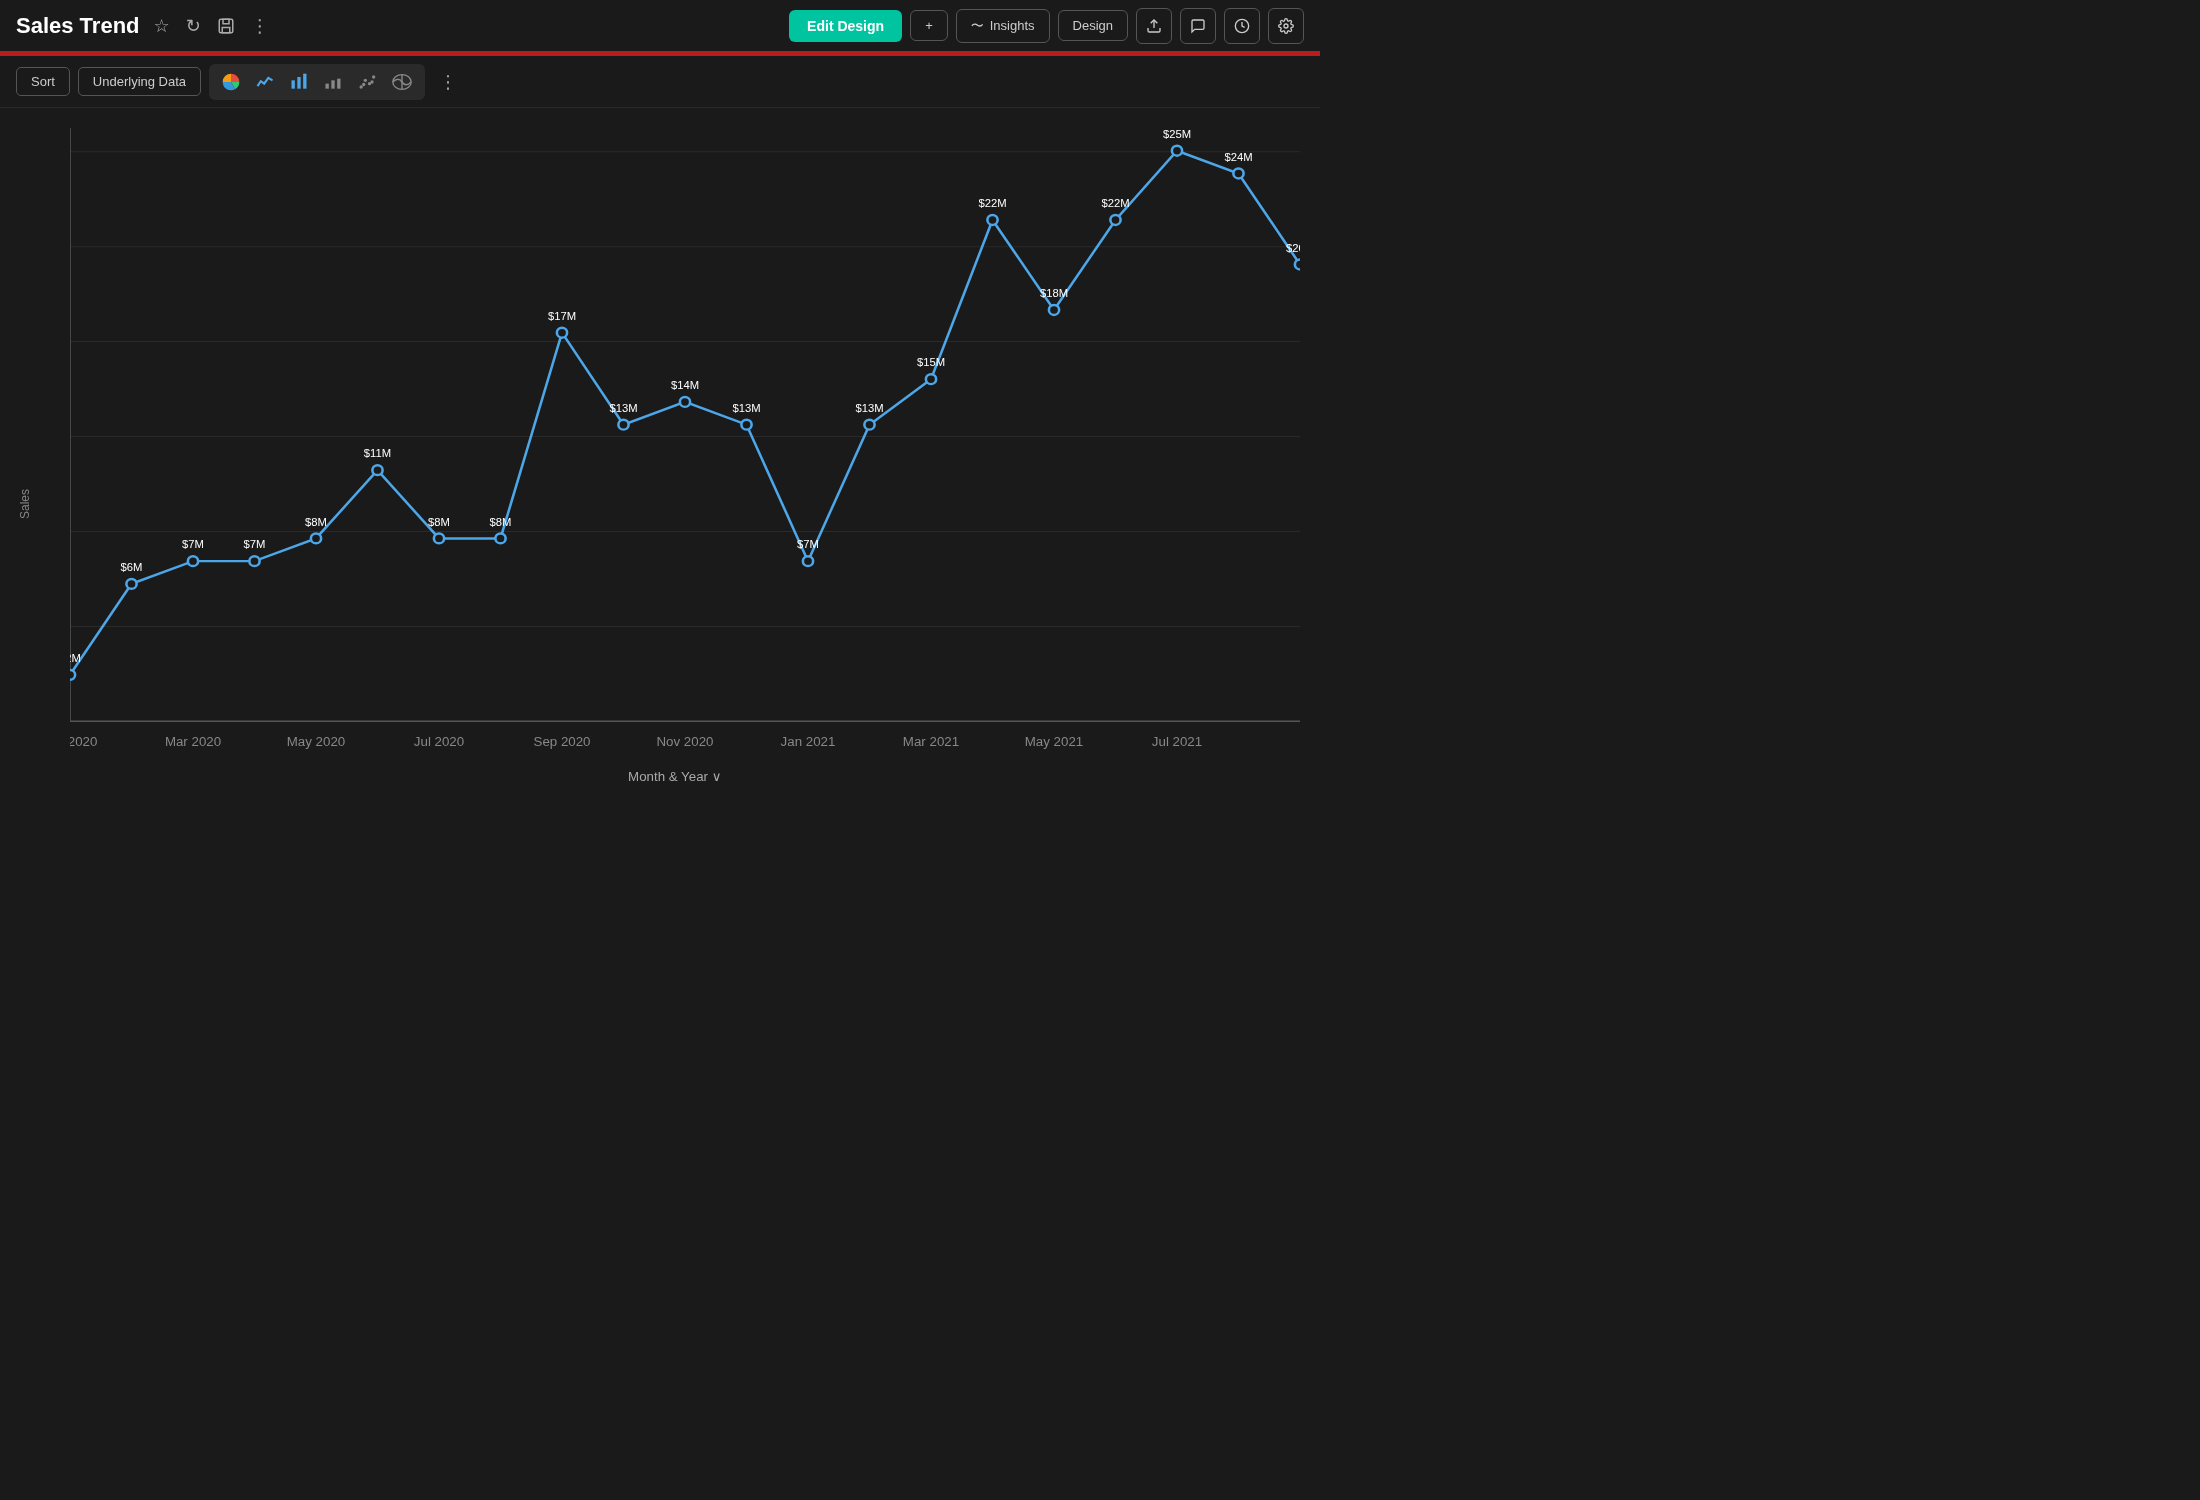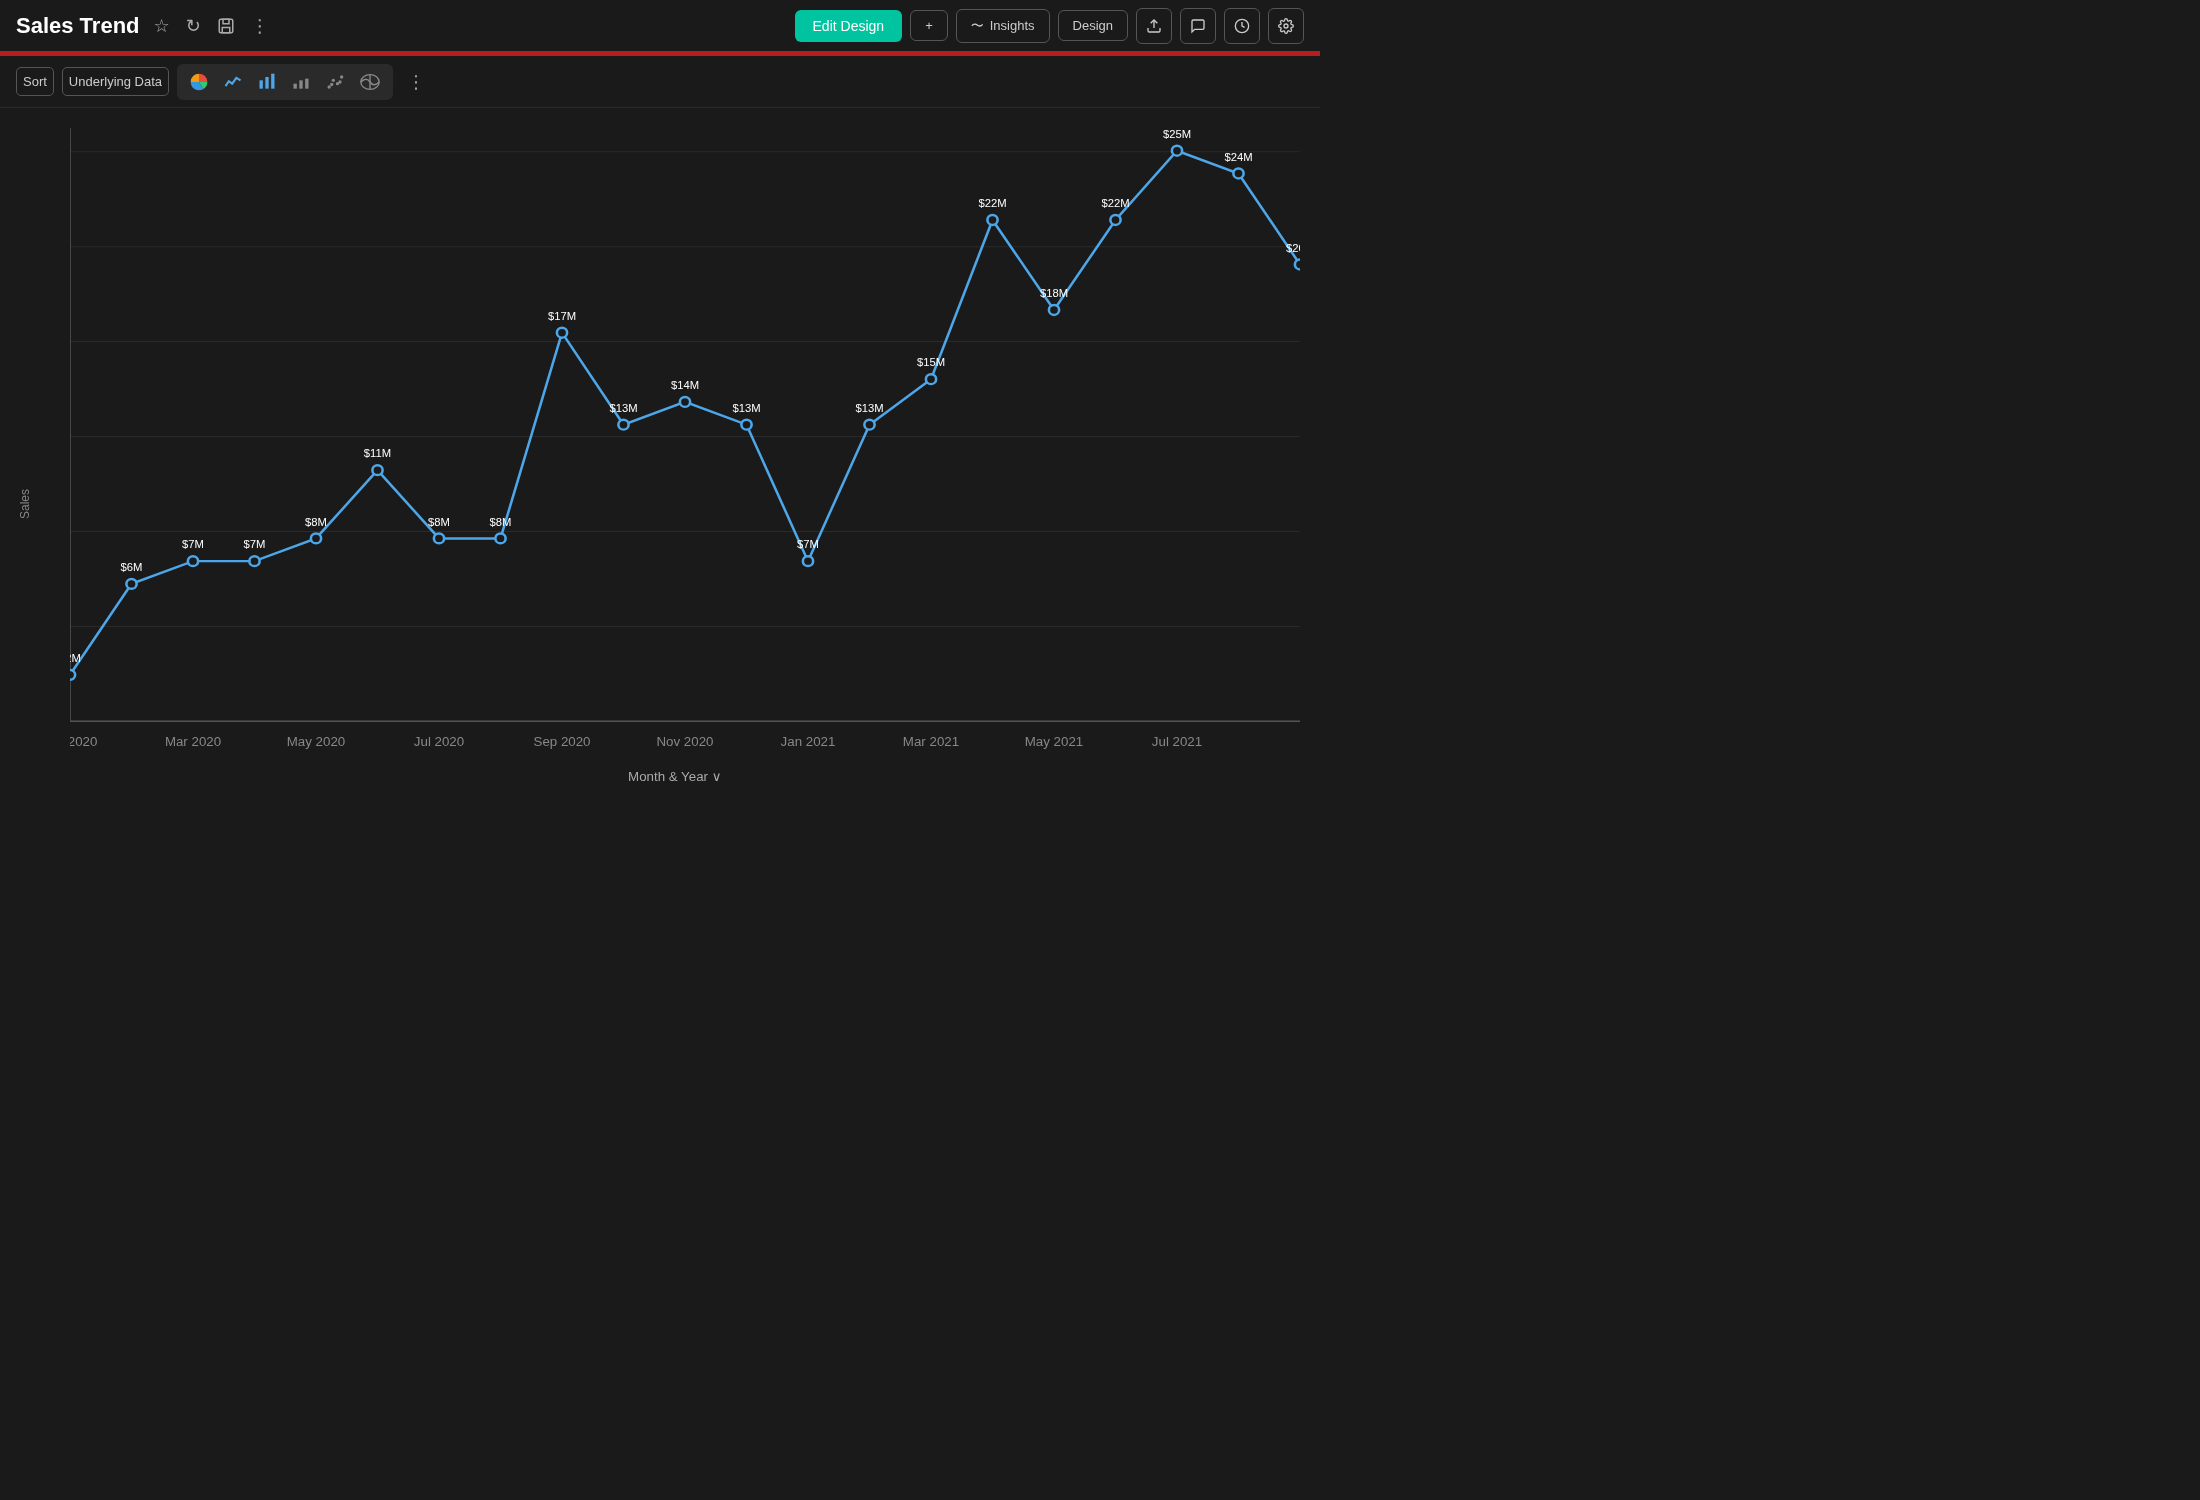--- a/index.html
+++ b/index.html
@@ -51,21 +51,21 @@
       align-items: center;
       gap: 8px;
     }
     .btn-edit-design {
       background: #00c4a0;
       color: #fff;
       border: none;
       border-radius: 6px;
       padding: 8px 18px;
       font-size: 14px;
-      font-weight: 400;
+      font-weight: 700;
       cursor: pointer;
     }
     .btn-icon-round {
       background: none;
       border: 1px solid #555;
       color: #ccc;
       border-radius: 6px;
       padding: 7px 14px;
       font-size: 13px;
       cursor: pointer;
@@ -93,21 +93,21 @@
       background: #1a1a1a;
       border-bottom: 1px solid #2a2a2a;
       gap: 8px;
       height: 52px;
     }
     .btn-toolbar {
       background: none;
       border: 1px solid #555;
       color: #ccc;
       border-radius: 5px;
-      padding: 6px 6px;
+      padding: 6px 14px;
       font-size: 13px;
       cursor: pointer;
     }
     .chart-type-group {
       display: flex;
       align-items: center;
       gap: 2px;
       background: #2a2a2a;
       border-radius: 6px;
       padding: 4px 6px;

